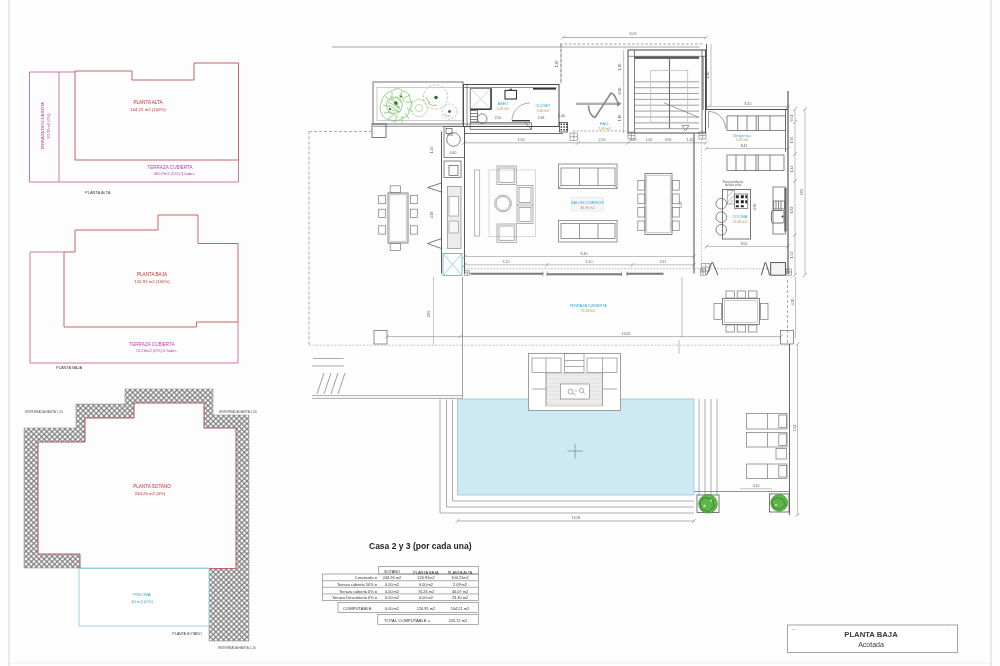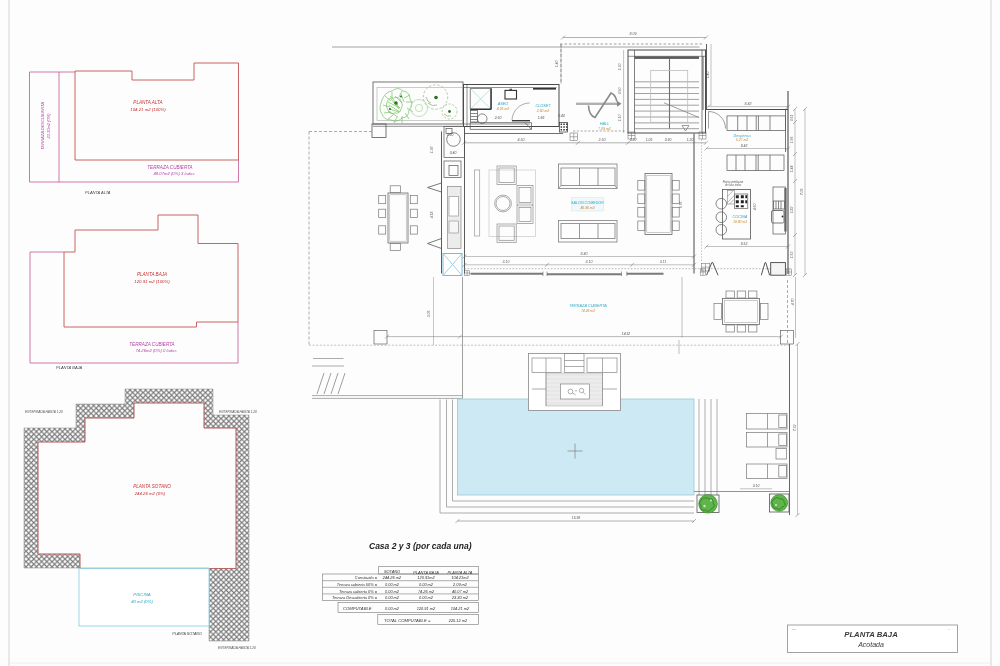--- a/index.html
+++ b/index.html
@@ -1,15 +1,15 @@
 <!DOCTYPE html>
 <html><head><meta charset="utf-8">
 <style>
 html,body{margin:0;padding:0;background:#fff;}
-#page{position:relative;width:1000px;height:666px;background:#fdfdfd;font-family:"Liberation Sans",sans-serif;overflow:hidden;font-style:italic;}
+#page{position:relative;width:1000px;height:666px;background:#fdfdfd;font-family:"Liberation Sans",sans-serif;overflow:hidden;}
 text{font-family:"Liberation Sans",sans-serif;}
 .dim{fill:#666;font-size:3.6px;}
 .dimd{fill:#555;font-size:3.4px;}
 .cy{fill:#2fa8c5;}
 .or{fill:#c8872d;}
 .red{fill:#c53030;}
 .mag{fill:#b944a8;}
 </style></head>
 <body>
 <div id="page">

